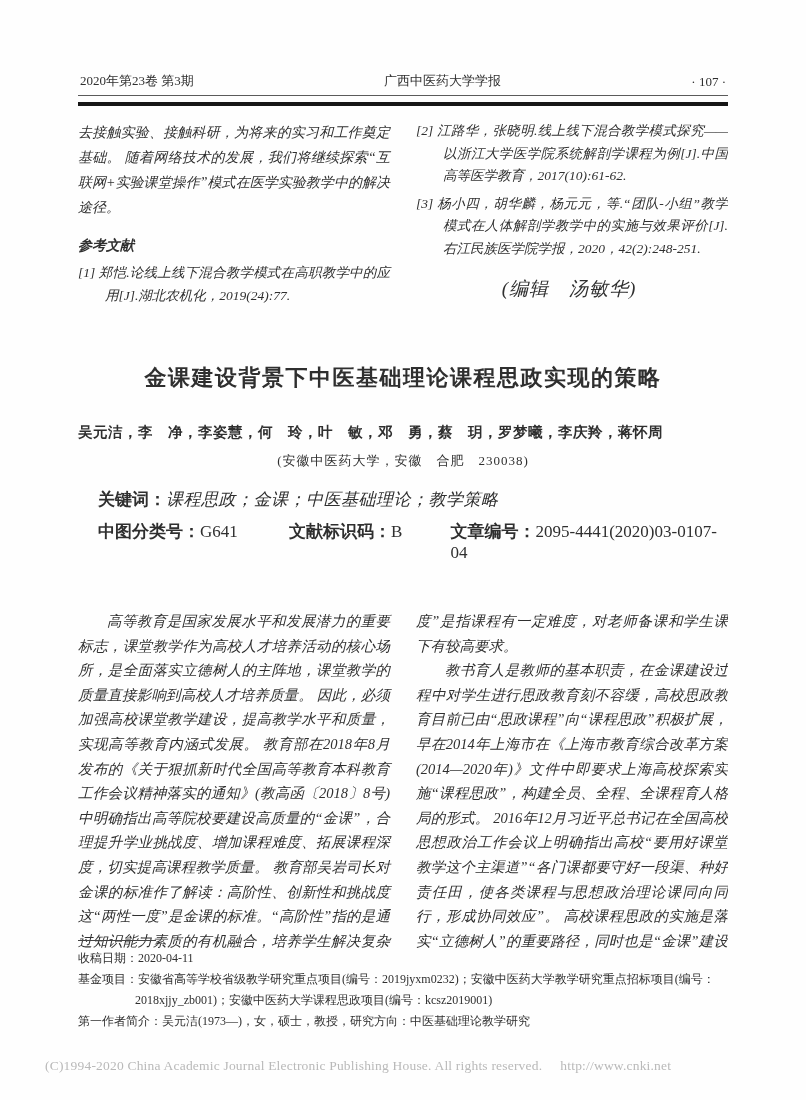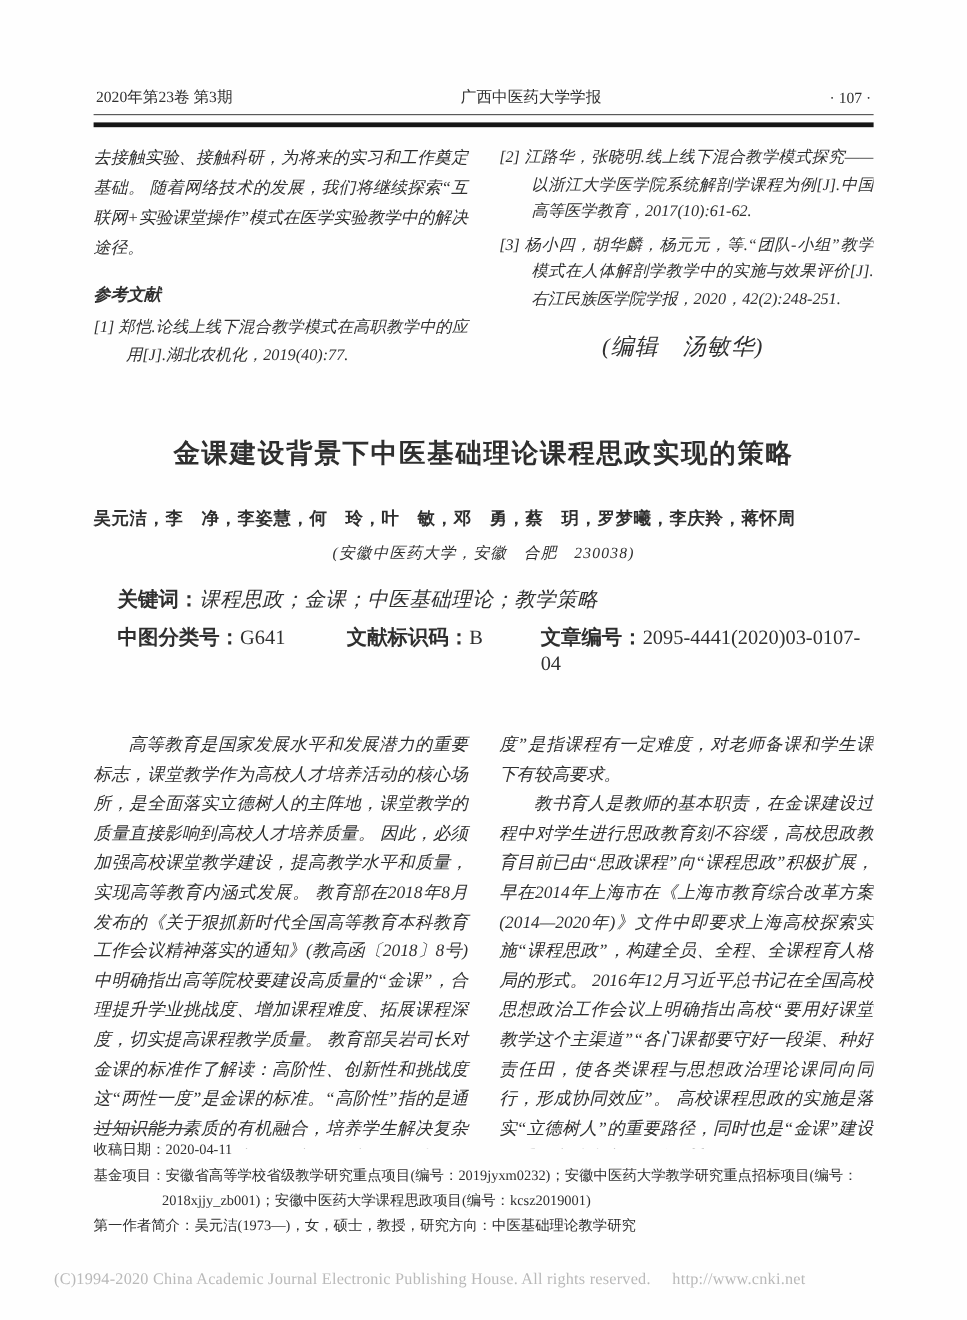--- a/index.html
+++ b/index.html
@@ -29,21 +29,21 @@
 
   
   .article-title {
     margin-top:44px; text-align:center; font-size:22px; font-weight:bold;
     letter-spacing:1.5px; line-height:36px;
   }
   .article-authors {
     margin-top:27px; font-size:14.5px; font-weight:bold;
     font-family:"Liberation Sans","DejaVu Sans",sans-serif; letter-spacing:.5px;
   }
-  .article-affiliation { margin-top:10px; text-align:center; font-size:13px; font-style:italic; letter-spacing:1px; }
+  .article-affiliation { margin-top:10px; text-align:center; font-size:13px; letter-spacing:1px; }
 
   .meta-block { margin-top:18px; padding-left:20px; font-size:17px; }
   .meta-label { font-family:"Liberation Sans","DejaVu Sans",sans-serif; font-weight:bold; }
   .meta-kaiti { font-style:italic; letter-spacing:.5px; }
   .meta-line2 { margin-top:9px; display:flex; }
   .meta-line2 .grp1 { width:195px; }
   .meta-line2 .grp2 { width:165px; }
 
   
   .body-section { margin-top:46px; display:flex; gap:26px; height:348px; overflow:hidden; }
@@ -71,21 +71,21 @@
       <span>2020年第23卷 第3期</span>
       <span>广西中医药大学学报</span>
       <span>· 107 ·</span>
     </div>
     <div class="header-rule-thick"></div>
 
     <div class="top-section">
       <div class="col">
         <p class="cont-text">去接触实验、接触科研，为将来的实习和工作奠定基础。 随着网络技术的发展，我们将继续探索“互联网+实验课堂操作”模式在医学实验教学中的解决途径。</p>
         <div class="refs-heading">参考文献</div>
-        <div class="ref-item first">[1] 郑恺.论线上线下混合教学模式在高职教学中的应用[J].湖北农机化，2019(40):77.</div>
+        <div class="ref-item first">[1] 郑恺.论线上线下混合教学模式在高职教学中的应用[J].湖北农机化，2019(24):77.</div>
       </div>
       <div class="col">
         <div class="ref-item" style="margin-top:0;">[2] 江路华，张晓明.线上线下混合教学模式探究——以浙江大学医学院系统解剖学课程为例[J].中国高等医学教育，2017(10):61-62.</div>
         <div class="ref-item">[3] 杨小四，胡华麟，杨元元，等.“团队-小组”教学模式在人体解剖学教学中的实施与效果评价[J].右江民族医学院学报，2020，42(2):248-251.</div>
         <div class="editor-note">(编辑　汤敏华)</div>
       </div>
     </div>
 
     <h1 class="article-title">金课建设背景下中医基础理论课程思政实现的策略</h1>
     <div class="article-authors">吴元洁，李　净，李姿慧，何　玲，叶　敏，邓　勇，蔡　玥，罗梦曦，李庆羚，蒋怀周</div>

